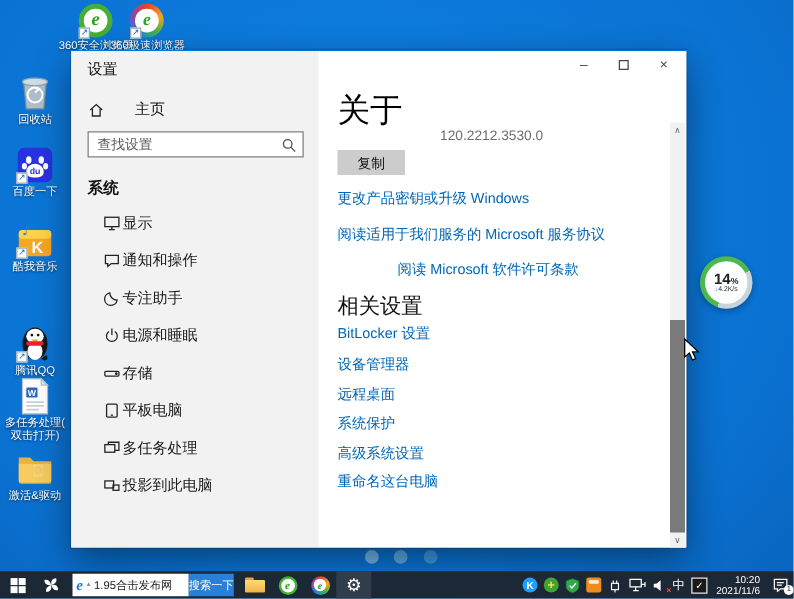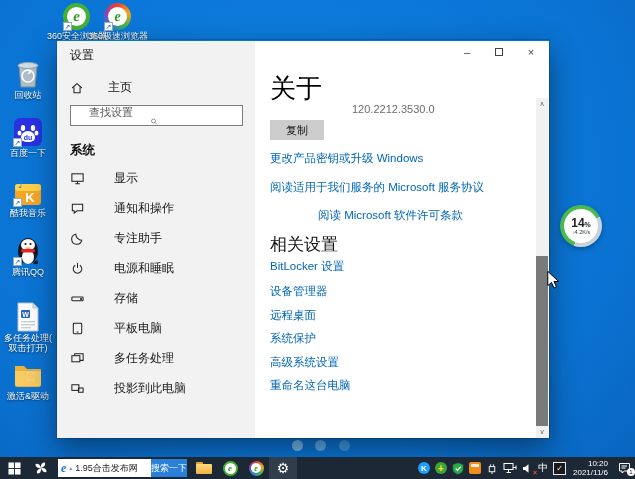--- a/index.html
+++ b/index.html
@@ -26,27 +26,27 @@
   
   .wdot{position:absolute;border-radius:50%;width:11px;height:11px;z-index:1;}
 
   
   .win{position:absolute;left:57px;top:40px;width:492px;height:398px;background:#fff;z-index:5;
     border-top:1px solid #0078d7;box-shadow:0 10px 28px rgba(0,0,0,.45), 0 0 0 1px rgba(0,0,0,.15);}
   .sidebar{position:absolute;left:0;top:0;width:198px;height:100%;background:#f2f2f2;}
   .win-title{position:absolute;left:13px;top:6px;font-size:12px;color:#111;}
   .home-row{position:absolute;left:13px;top:38px;display:flex;align-items:center;gap:24px;font-size:12px;color:#111;}
   .sbox{position:absolute;left:13px;top:64px;width:173px;height:21px;background:#fff;border:1px solid #7e7e7e;
-    display:flex;align-items:center;flex-direction:column;}
+    display:flex;align-items:center;}
   .sbox input{flex:1;border:none;outline:none;font-size:11px;padding-left:7px;color:#333;background:transparent;
     font-family:"Liberation Sans","DejaVu Sans",sans-serif;}
   .sbox input::placeholder{color:#5a5a5a;}
   .sec{position:absolute;left:13px;top:101px;font-size:12.5px;font-weight:bold;color:#111;}
   .nav{position:absolute;left:0;top:122px;width:100%;}
-  .nav-item{height:30px;display:flex;align-items:center;gap:29px;padding-left:13px;cursor:default;}
+  .nav-item{height:30px;display:flex;align-items:center;gap:1px;padding-left:13px;cursor:default;margin-left:12px;}
   .nav-item .txt{font-size:12px;color:#191919;}
   .nav-item svg{flex:0 0 auto;}
 
   .content{position:absolute;left:198px;top:0;right:0;bottom:0;background:#fff;}
   .controls{position:absolute;right:2px;top:0;height:22px;display:flex;}
   .ctl{width:32px;height:22px;display:flex;align-items:center;justify-content:center;font-size:11px;color:#444;}
   .ctl .maxbox{width:8px;height:8px;border:1px solid #444;display:block;}
   .about-title{position:absolute;left:15px;top:30px;font-size:26px;font-weight:300;color:#000;}
   .version{position:absolute;left:97px;top:62px;font-size:11px;color:#6d6d6d;}
   .copy-btn{position:absolute;left:15px;top:79px;width:54px;height:20px;background:#cccccc;border:none;
@@ -159,21 +159,21 @@
         <rect x="1" y="6" width="26" height="21" rx="3" fill="#f6a623"></rect>
         <rect x="1" y="6" width="26" height="7" rx="3" fill="#ffd24a"></rect>
         <text x="16" y="24" font-size="13" font-weight="bold" fill="#fff" text-anchor="middle" font-family="Liberation Sans,sans-serif">K</text>
         <text x="7" y="10" font-size="10" fill="#2b7de0" text-anchor="middle" font-family="DejaVu Sans,sans-serif">♪</text>
       </svg>
       <span class="shortcut">↗</span>
     </div>
     <span class="lbl">酷我音乐</span>
   </div>
 
-  <div class="dicon" style="left:1px;top:236px;">
+  <div class="dicon" style="left:1px;top:260px;">
     <div class="art">
       <svg width="28" height="30" viewBox="0 0 28 30">
         <ellipse cx="14" cy="15" rx="10" ry="13" fill="#15181d"></ellipse>
         <ellipse cx="14" cy="9" rx="7" ry="6" fill="#fff"></ellipse>
         <ellipse cx="14" cy="21" rx="6" ry="7" fill="#fff"></ellipse>
         <circle cx="11.5" cy="8" r="1.1" fill="#15181d"></circle>
         <circle cx="16.5" cy="8" r="1.1" fill="#15181d"></circle>
         <path d="M11 11.5 h6 l-3 2.5z" fill="#f5a81d"></path>
         <rect x="7" y="13" width="14" height="3.5" rx="1.7" fill="#e8212d"></rect>
         <path d="M5 24 q-2 3 0 4 q2 1 4-1z" fill="#15181d"></path>

